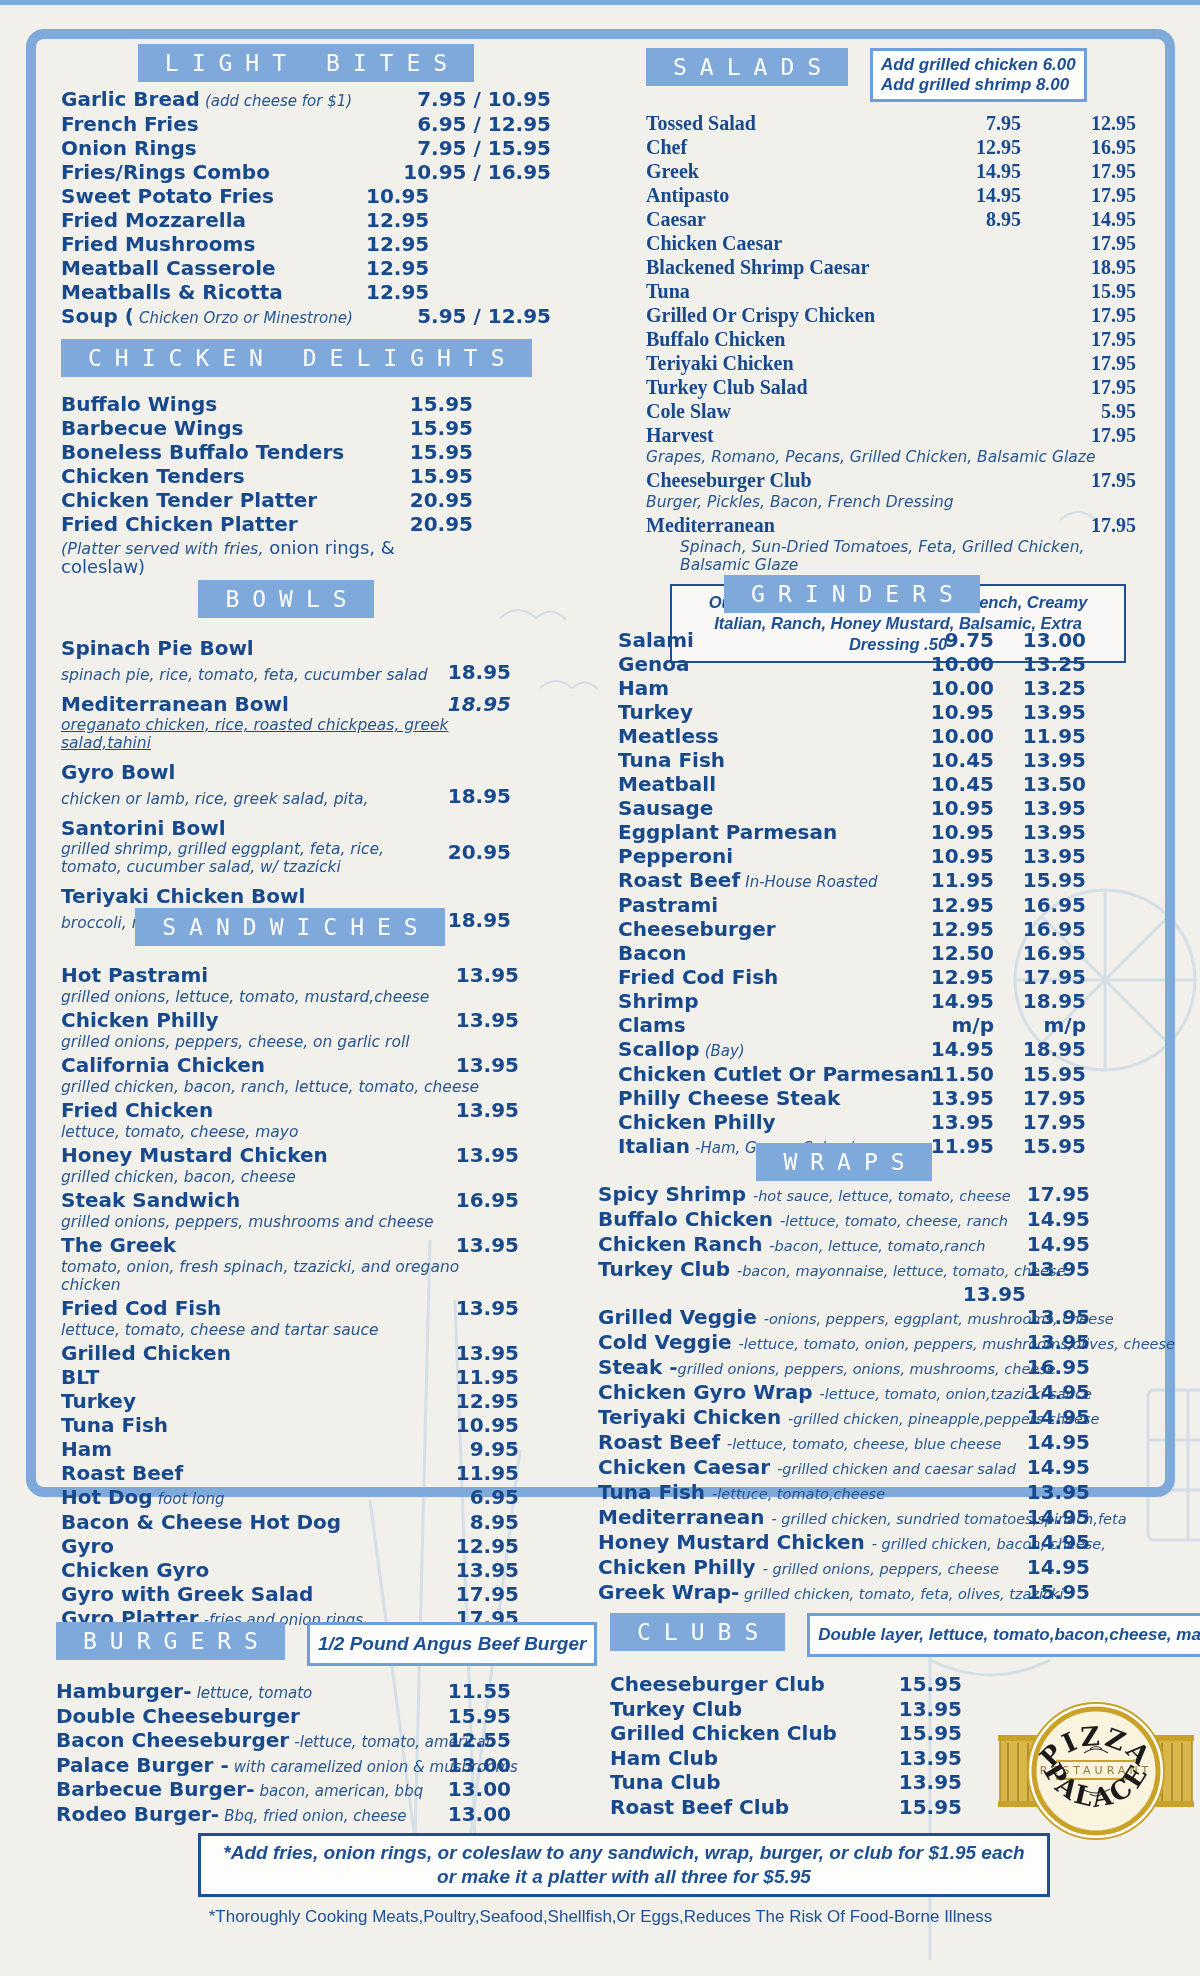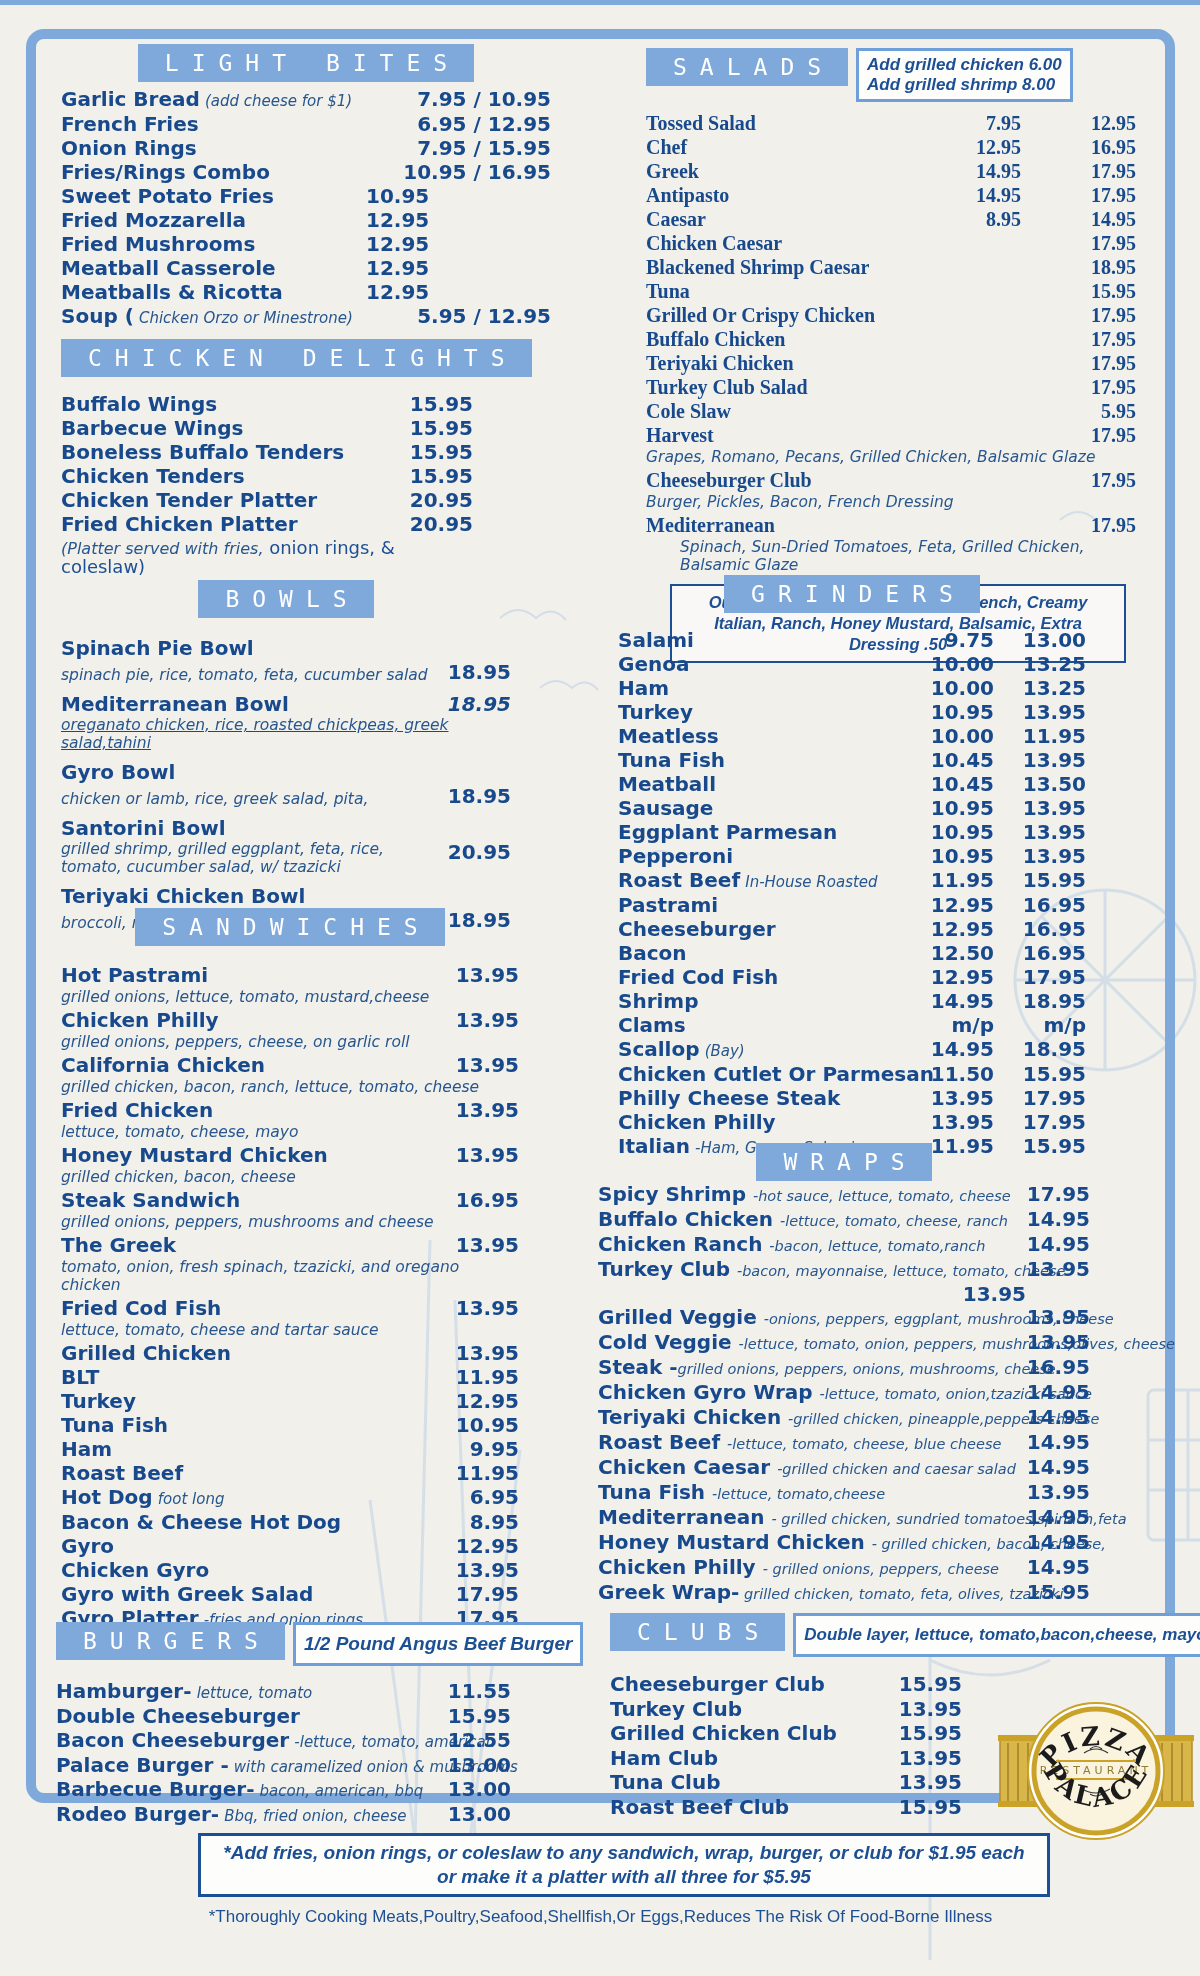--- a/index.html
+++ b/index.html
@@ -5,31 +5,31 @@
   html,body{margin:0;padding:0;}
   body{
     width:1200px;height:1976px;position:relative;overflow:hidden;
     background:#f1f0ea;
     font-family:"DejaVu Sans",sans-serif;
     color:#17498c;
   }
   .top-strip{position:absolute;top:0;left:0;width:100%;height:5px;background:#7fa9db;}
   .deco{position:absolute;left:0;top:0;width:1200px;height:1976px;pointer-events:none;}
   .menu-frame{
-    position:absolute;left:26px;top:29px;width:1149px;height:1774px;
+    position:absolute;left:26px;top:29px;width:1149px;height:1468px;
     border:10px solid #7fa9db;border-radius:18px;box-sizing:border-box;
   }
   .sec{position:absolute;}
   .sec-header{
     display:block;width:max-content;margin:0 auto;white-space:nowrap;
     background:#7fa9db;color:#ffffff;
     font-family:"DejaVu Sans Mono",monospace;font-size:23px;font-weight:400;
     letter-spacing:13px;padding:7px 14px 7px 27px;line-height:24px;
   }
-  .hdr-row{display:flex;align-items:flex-start;gap:8px;}
+  .hdr-row{display:flex;align-items:flex-start;gap:22px;}
   .hdr-row .sec-header{margin:0;}
   .note-box{
     background:#fdfdfb;border:3px solid #6f9fd8;color:#1d4f94;
     font-family:"Liberation Sans",sans-serif;font-style:italic;font-weight:bold;
     font-size:17px;line-height:20px;padding:4px 8px;white-space:nowrap;
   }
   .items{margin-top:12px;}
   .row{display:grid;align-items:baseline;line-height:23px;}
   .row>.left{min-width:0;white-space:nowrap;}
   .iname{font-weight:bold;font-size:20px;color:#17498c;}

